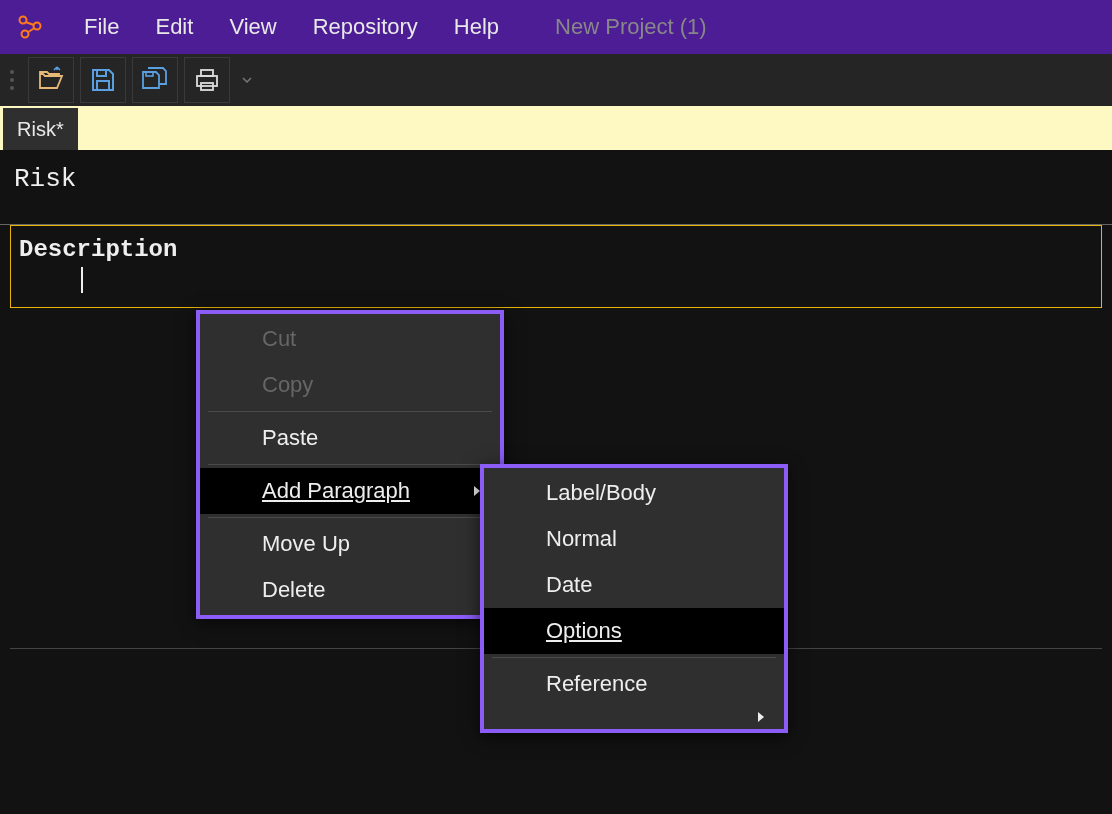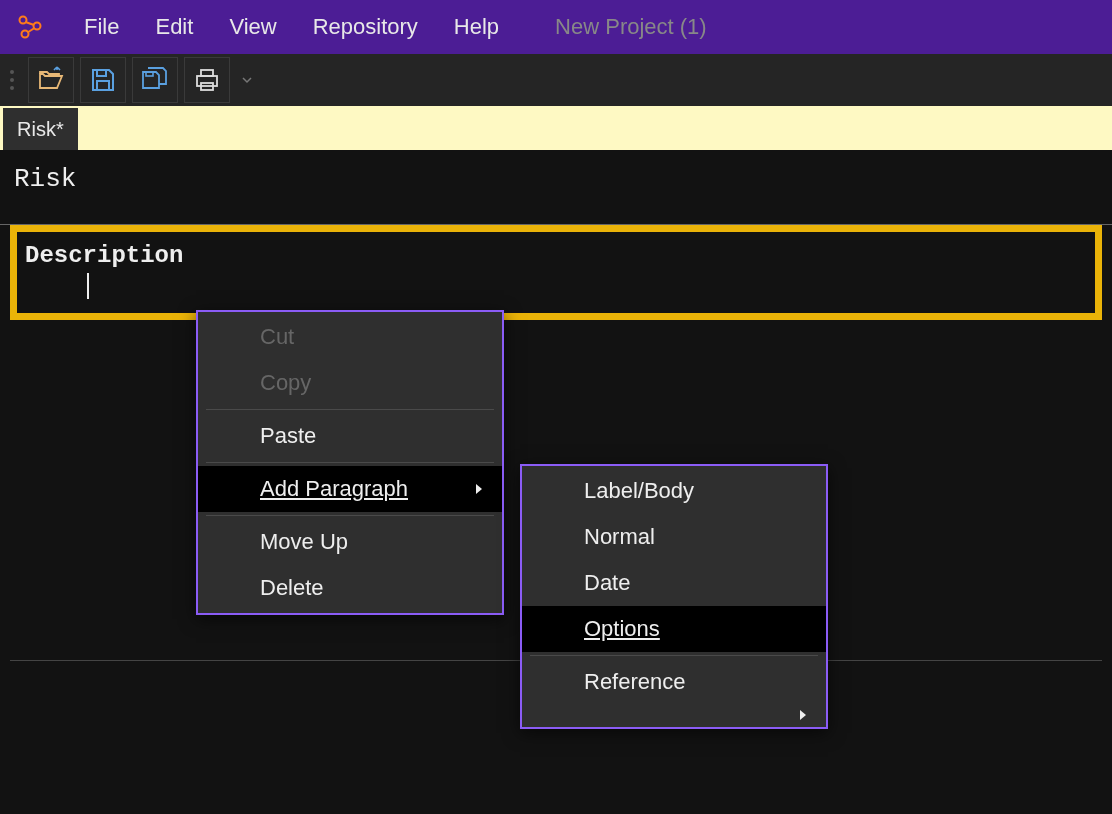--- a/index.html
+++ b/index.html
@@ -14,36 +14,36 @@
 .tool-handle { width: 8px; height: 28px; display: flex; flex-direction: column; justify-content: center; gap: 4px; margin-right: 4px; }
 .tool-handle span { width: 4px; height: 4px; background: #555; border-radius: 50%; }
 .tool-btn { width: 46px; height: 46px; border: 1px solid #3a3a3a; background: transparent; display: flex; align-items: center; justify-content: center; cursor: pointer; }
 .tool-drop { width: 12px; height: 12px; margin-left: 6px; display: flex; align-items: center; }
 
 .tabbar { display: flex; background: #fef9c3; height: 44px; padding-left: 3px; text-align: center; }
 .tab { background: #2f2f2f; color: #e8e8e8; padding: 0 14px; font-size: 20px; display: flex; align-items: center; height: 42px; margin-top: 2px; }
 
 .editor { background: #121212; padding: 0; height: calc(100% - 150px); position: relative; }
 .section-title { font-family: "Consolas", "Courier New", monospace; font-size: 26px; color: #eee; padding: 14px 14px 30px; border-bottom: 1px solid #666; }
-.doc-box { border: 7px solid #eab308; margin: 0 10px 16px 10px; position: relative; }
+.doc-box { border: 1px solid #eab308; margin: 0 10px 16px 10px; position: relative; }
 .field-label { font-family: "Consolas", "Courier New", monospace; font-size: 24px; font-weight: bold; color: #eee; padding: 10px 8px 4px; }
 .field-body { min-height: 32px; padding: 0 8px 10px 70px; position: relative; }
 .caret { width: 2px; height: 26px; background: #eee; display: inline-block; animation: blink 1s step-end infinite; }
 @keyframes blink { 50% { opacity: 0; } }
 .sep-line { border-top: 1px solid #444; margin: 340px 10px 0; }
 
-.context-menu { position: absolute; background: #2f2f2f; border: 2px solid #8b5cf6; box-shadow: 0 4px 16px rgba(0,0,0,0.6); padding: 2px 0; min-width: 308px; }
+.context-menu { position: absolute; background: #2f2f2f; border: 4px solid #8b5cf6; box-shadow: 0 4px 16px rgba(0,0,0,0.6); padding: 2px 0; min-width: 308px; }
 .ctx-item { font-size: 22px; color: #eee; padding: 10px 20px 10px 62px; cursor: pointer; position: relative; display: flex; align-items: center; }
 .ctx-item.disabled { color: #666; cursor: default; }
 .ctx-item.highlighted { background: #000000; text-decoration: underline; }
 .ctx-sep { border-top: 1px solid #4a4a4a; margin: 3px 8px; }
 .ctx-arrow { position: absolute; right: 18px; }
 
 #menu1 { top: 310px; left: 196px; }
-#menu2 { top: 464px; left: 520px; }
+#menu2 { top: 464px; left: 480px; }
 </style>
 </head>
 <body>
 
 <div class="menubar">
   <div class="logo">
     <svg width="26" height="26" viewBox="0 0 26 26">
       <circle cx="6" cy="6" r="3.5" fill="none" stroke="#ff7b1a" stroke-width="2"></circle>
       <circle cx="20" cy="12" r="3.5" fill="none" stroke="#ff7b1a" stroke-width="2"></circle>
       <circle cx="8" cy="20" r="3.5" fill="none" stroke="#ff7b1a" stroke-width="2"></circle>

